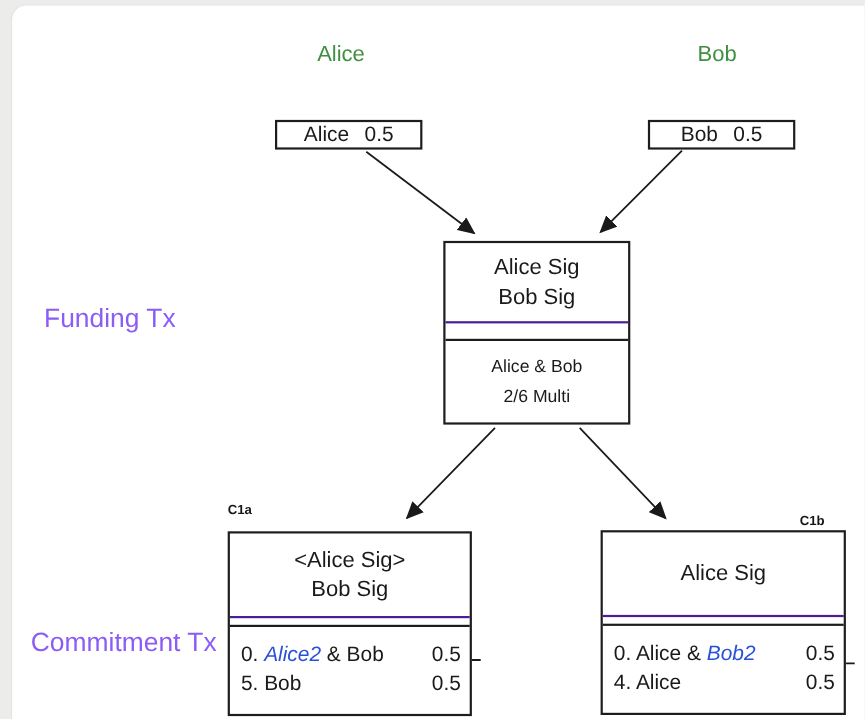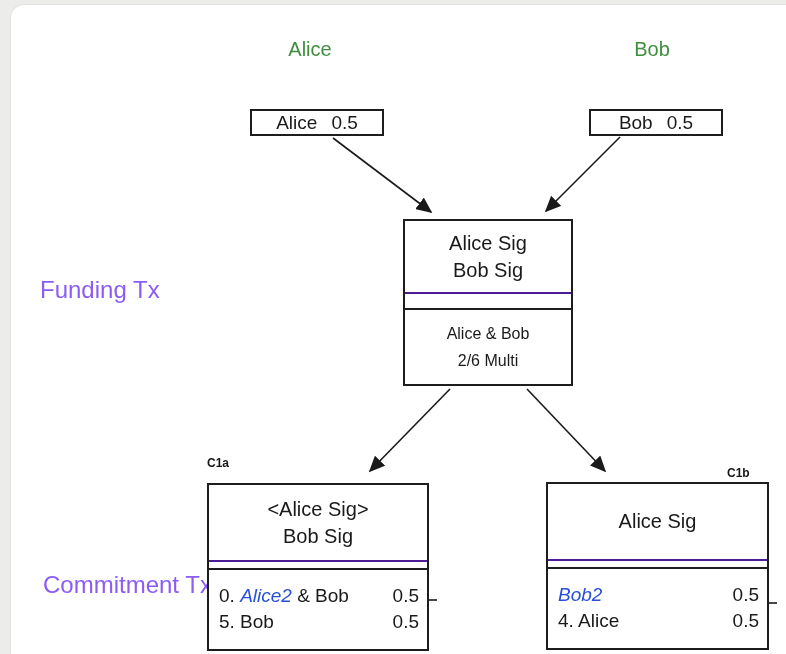--- a/index.html
+++ b/index.html
@@ -138,21 +138,21 @@
   <div class="abs input-box" style="left:250px; top:109px;">
     <span>Alice</span>
     <span>0.5</span>
   </div>
   <div class="abs input-box" style="left:589px; top:109px;">
     <span>Bob</span>
     <span>0.5</span>
   </div>
 
   <div class="abs side-label" style="left:40px; top:276px;">Funding Tx</div>
-  <div class="abs side-label" style="left:28px; top:571px;margin-left:15px;">Commitment Tx</div>
+  <div class="abs side-label" style="left:28px; top:571px;">Commitment Tx</div>
 
   <div class="abs tx-box funding-box">
     <div class="tx-sigs">
       <div>Alice Sig</div>
       <div>Bob Sig</div>
     </div>
     <div class="tx-band"></div>
     <div class="tx-script">
       <div>Alice &amp; Bob</div>
       <div>2/6 Multi</div>
@@ -181,21 +181,21 @@
   </div>
 
   <div class="abs tag-label" style="left:727px; top:466px;">C1b</div>
   <div class="abs tx-box commit-box" style="left:546px; top:482px; width:223px;">
     <div class="tx-sigs">
       <div>Alice Sig</div>
     </div>
     <div class="tx-band"></div>
     <div class="tx-outputs">
       <div class="out-row">
-        <span class="hl">Bob2</span><span></span>
+        <span>0. Alice &amp; </span><span class="hl">Bob2</span><span></span>
         <span class="grow"></span>
         <span>0.5</span>
       </div>
       <div class="out-row">
         <span>4. Alice</span><span class="hl"></span><span></span>
         <span class="grow"></span>
         <span>0.5</span>
       </div>
     </div>
   </div>

